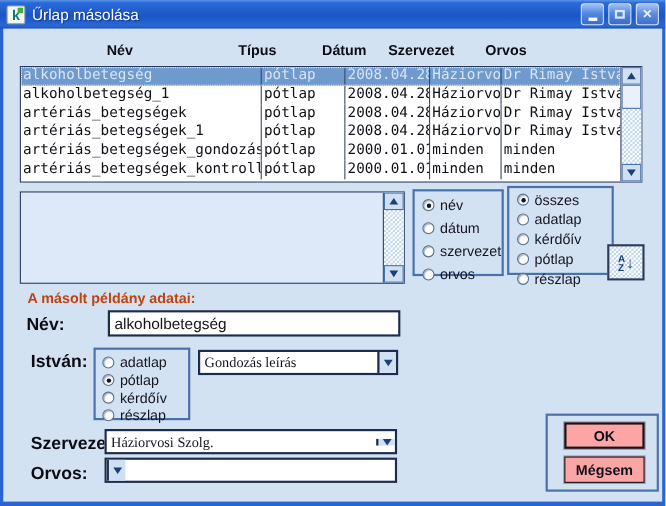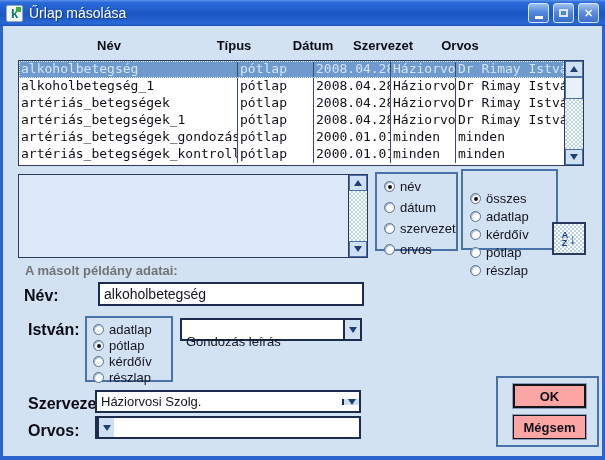--- a/index.html
+++ b/index.html
@@ -53,43 +53,43 @@
   .tri-down { width:0; height:0; border-left:4px solid transparent; border-right:4px solid transparent; border-top:6px solid #1b3f77; }
   .thumb { position:absolute; left:0; top:16px; width:100%; height:22px; background:#e9f1fb; border:1px solid #4a72aa; }
 
   
   .emptylist { position:absolute; left:15px; top:148px; width:350px; height:84px;
     background:#dde9f8; border:1px solid #2a3a60; }
 
   
   .groupbox { position:absolute; border:2px solid #4a72aa; background:#d3e2f3; padding:5px 6px 3px 7px; }
   .gA { left:372px; top:146px; width:83px; height:79px; }
-  .gB { left:458px; top:143px; width:97px; height:81px; padding-top:20px; }
+  .gB { left:458px; top:143px; width:97px; height:81px; padding-top:3px; }
   .radio-item { display:flex; align-items:center; gap:5px; font-size:13px; color:#14141e; margin-bottom:3px; cursor:default; white-space:nowrap; }
   .gA .radio-item { margin-bottom:6px; }
   .rdot { width:11px; height:11px; border-radius:50%; background:#fdfdfd; border:1px solid #5a708e;
     box-shadow:inset 1px 1px 1px #9ab0c8; position:relative; flex:none; }
   .rdot.on::after { content:""; position:absolute; left:3px; top:3px; width:4px; height:4px; border-radius:50%; background:#10141c; }
 
   
   .sortbtn { position:absolute; left:549px; top:196px; width:34px; height:33px;
     border:2px solid #2a3a60; display:flex; align-items:center; justify-content:center; gap:1px; }
   .az { display:flex; flex-direction:column; font-size:9px; font-weight:bold; color:#1b3f77; line-height:8px; font-family:"Liberation Sans",sans-serif; }
   .azarrow { color:#1b3f77; font-size:14px; line-height:14px; font-weight:bold; }
 
   
-  .section-title { position:absolute; left:22px; top:237px; font-weight:bold; font-size:13px; color:#737373; }
+  .section-title { position:absolute; left:22px; top:237px; font-weight:bold; font-size:13px; color:#c2410c; }
   .flabel { position:absolute; font-weight:bold; font-size:16px; color:#0c0c14; }
   .textinput { position:absolute; left:95px; top:256px; width:266px; height:24px; background:#ffffff;
     border:2px solid #1c2c4c; font-size:14px; color:#14141e; padding:2px 4px; font-family:"Liberation Sans",sans-serif; }
   .typebox { left:82px; top:290px; width:88px; height:66px; padding:4px 4px 2px 6px; }
   .typebox .radio-item { margin-bottom:1px; }
 
   .combo { position:absolute; height:23px; background:#ffffff; border:2px solid #1c2c4c; display:flex; }
-  .combo .val { flex:1; font-size:13px; color:#14141e; padding:14px 4px; white-space:nowrap; overflow:hidden; }
+  .combo .val { flex:1; font-size:13px; color:#14141e; padding:2px 4px; white-space:nowrap; overflow:hidden;font-family:Liberation Serif, serif; }
   .combo .drop { width:17px; border-left:2px solid #1c2c4c; background:#cfe0f2; display:flex; align-items:center; justify-content:center; }
   .combo1 { left:177px; top:292px; width:182px; }
   .combo2 { left:92px; top:364px; width:266px;align-items:center; }
   .combo3 { left:92px; top:390px; width:266px; }
 
   
   .btnpanel { position:absolute; left:493px; top:350px; width:103px; height:71px; border:2px solid #4a72aa; }
   .btn { position:absolute; left:15px; width:73px; height:24px; background:#fca5a5;
     font-weight:bold; font-size:13px; color:#10101c; display:flex; align-items:center; justify-content:center;
     font-family:"Liberation Sans",sans-serif; }

